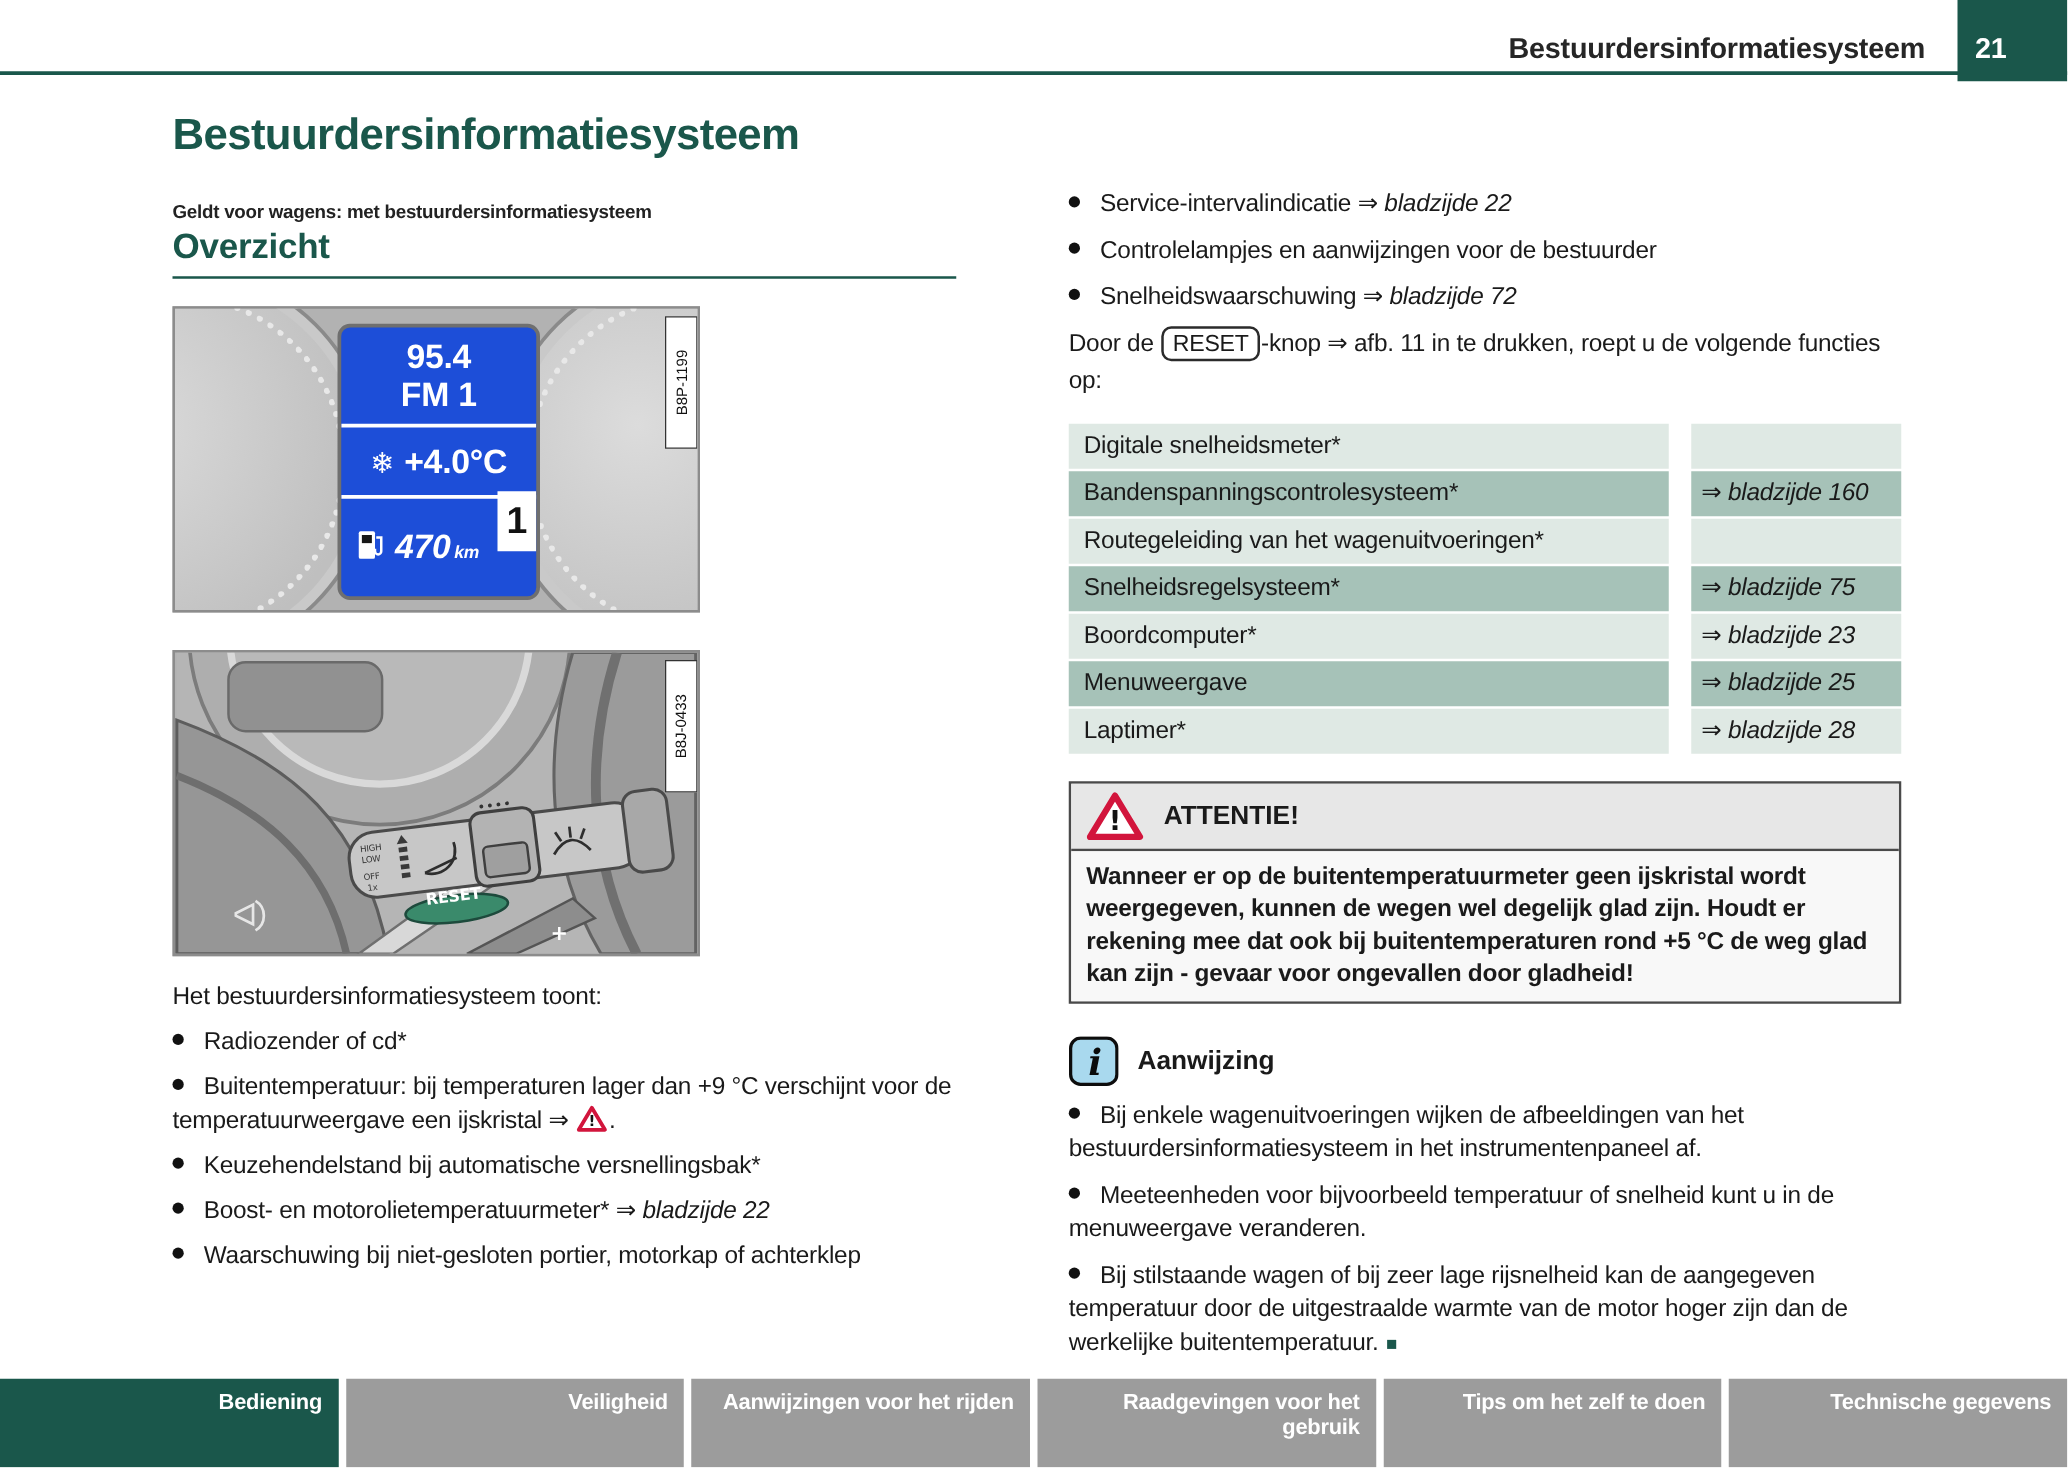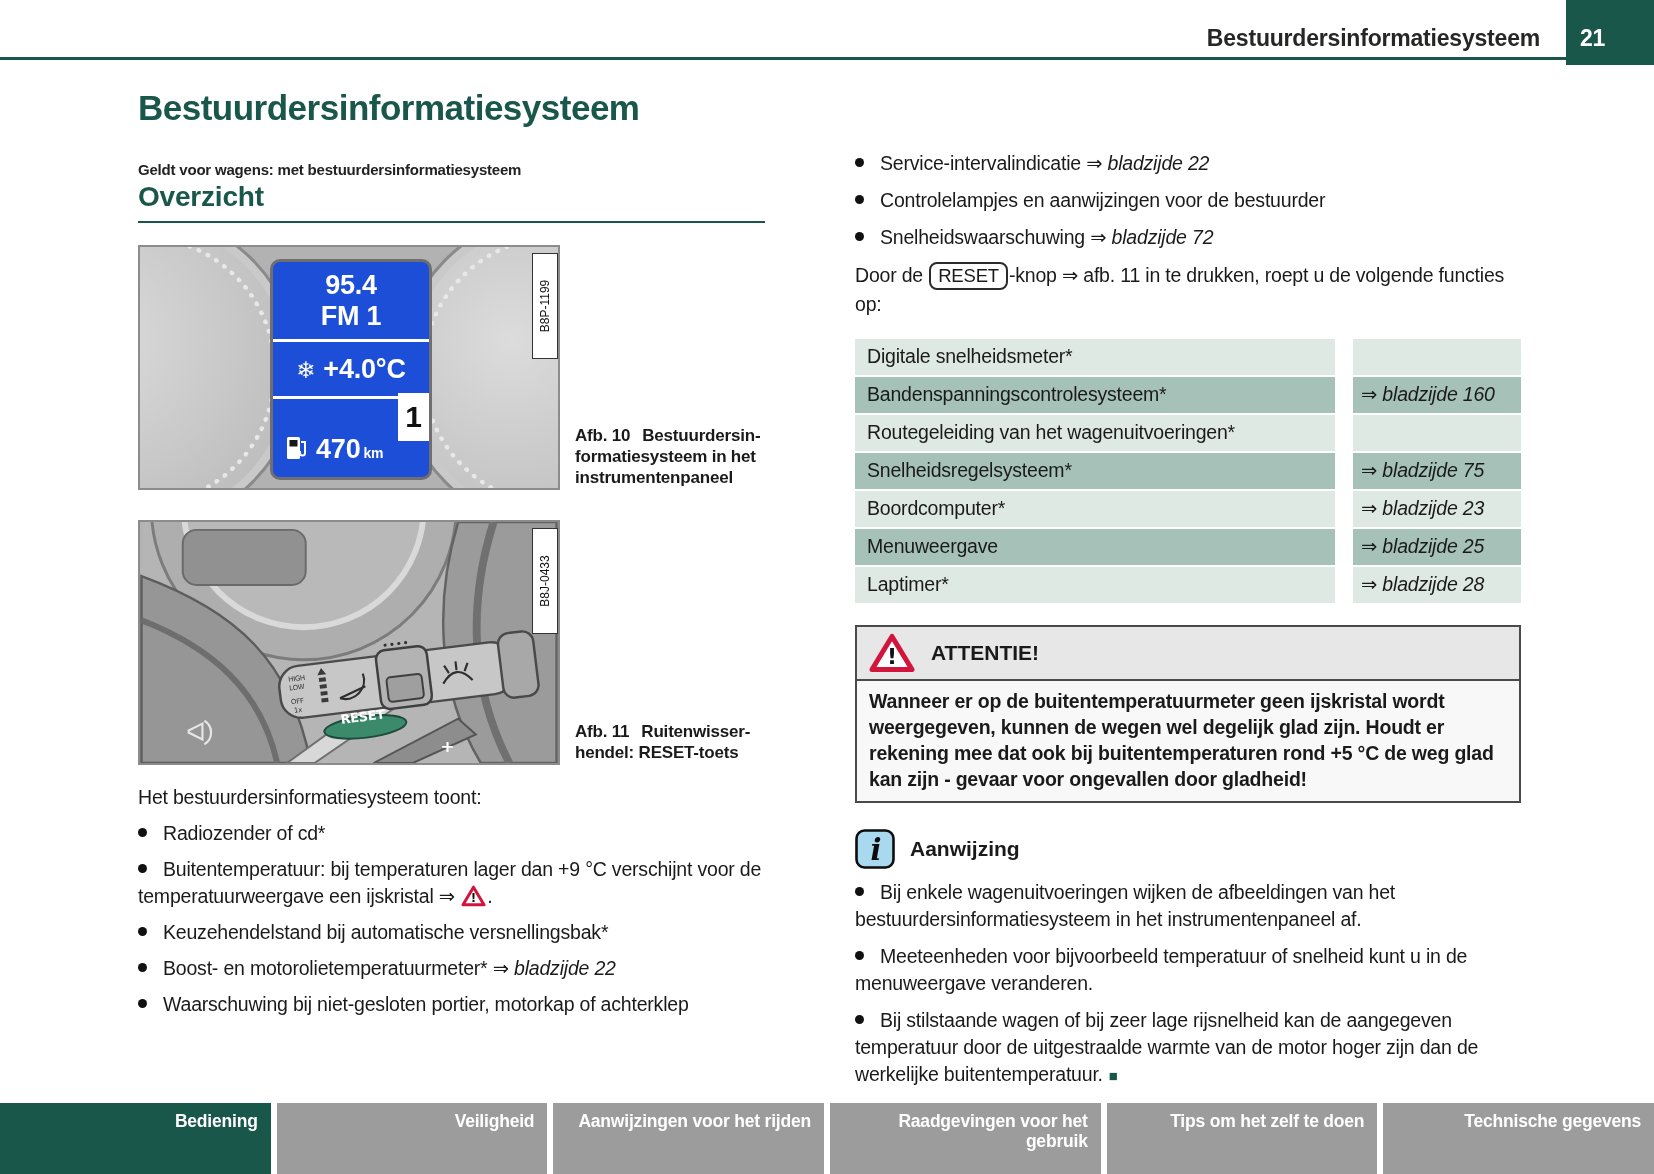--- a/index.html
+++ b/index.html
@@ -34,21 +34,21 @@
          background:radial-gradient(circle at 35% 40%,#dcdcdc,#bfbfbf 72%);
          border:3px solid #8a8a8a;box-shadow:inset 0 0 0 8px #c9c9c9;}
   .gauge::after{content:"";position:absolute;inset:20px;border-radius:50%;border:5px dotted #e8e8e8;}
   .gauge-l{left:-158px;top:-35px;} .gauge-r{right:-158px;top:-35px;}
   .dis{position:absolute;left:130px;top:12px;width:162px;height:221px;background:#1d4ed8;border-radius:10px;
        border:3px solid #6f6f6f;box-sizing:border-box;color:#fff;overflow:hidden;}
   .dis-radio{text-align:center;font-size:27px;font-weight:bold;line-height:31px;padding-top:8px;}
   .dis-div{height:3px;background:#fff;}
   .div1{margin-top:7px;} 
   .dis-temp{text-align:center;font-size:27px;font-weight:bold;padding:12px 0 11px;}
-  .dis-fuel{padding:35px 0 0 13px;font-size:27px;font-weight:bold;}
+  .dis-fuel{padding:23px 0 0 13px;font-size:27px;font-weight:bold;font-style:italic;}
   .dis-fuel .unit{font-size:14px;font-weight:bold;margin-left:3px;}
   .snow{font-family:"DejaVu Sans",sans-serif;font-size:23px;margin-right:8px;}
   .gear{position:absolute;right:0;top:131px;width:31px;height:48px;background:#fff;color:#111;
         font-size:30px;font-weight:bold;display:flex;align-items:center;justify-content:center;}
   .pump{vertical-align:-3px;margin-right:8px;}
 
   
   .left-text{position:absolute;left:138px;top:784px;width:632px;font-size:19.5px;line-height:27px;}
   .intro{margin:0 0 9px 0;}
   .b-item{margin:0 0 9px 0;}
@@ -119,23 +119,20 @@
             <rect x="1" y="3" width="13" height="22" rx="1.5" fill="#fff"></rect>
             <rect x="3.5" y="6" width="8" height="6.5" fill="#171717"></rect>
             <path d="M15 8 h4 v11 a2.5 2.5 0 0 1 -5 0 v-2" stroke="#fff" stroke-width="2" fill="none"></path>
           </svg><span>470</span><span class="unit">km</span>
         </div>
         <div class="gear">1</div>
       </div>
       <div class="code-tag">
           <span>B8P-1199</span>
         </div>
-    </div>
-    <div class="fig-cap">
-      <span class="cap-no">Afb. 10</span><span>Bestuurdersin-formatiesysteem in het instrumentenpaneel</span>
     </div>
   </div>
 
   <div class="figure fig11">
     <div class="fig-img">
       <svg width="418" height="241" viewBox="0 0 422 245">
         <rect width="422" height="245" fill="#b5b5b5"></rect>
 
         <circle cx="165" cy="-15" r="155" fill="#aeaeae" stroke="#7c7c7c" stroke-width="3"></circle>
         <circle cx="165" cy="-15" r="122" fill="#b9b9b9" stroke="#d9d9d9" stroke-width="6"></circle>
@@ -181,23 +178,20 @@
               <path d="M329 160 l4 -8"></path>
           </g>
           <ellipse cx="222" cy="204" rx="42" ry="11" fill="#3a8a6b" stroke="#1d4a3c" stroke-width="2"></ellipse>
           <text x="198" y="198" font-size="13" font-weight="bold" fill="#fff" font-family="DejaVu Sans">RESET</text>
         </g>
       </svg>
       <div class="code-tag">
           <span>B8J-0433</span>
         </div>
     </div>
-    <div class="fig-cap">
-      <span class="cap-no">Afb. 11</span><span>Ruitenwisser-hendel: RESET-toets</span>
-    </div>
   </div>
 
   <div class="left-text">
     <p class="intro">Het bestuurdersinformatiesysteem toont:</p>
     <div class="b-item"><span class="dot"></span><span>Radiozender of cd*</span></div>
     <div class="b-item"><span class="dot"></span><span>Buitentemperatuur: bij temperaturen lager dan +9 °C verschijnt voor de temperatuurweergave een ijskristal</span> <span>⇒</span>
       <svg class="tri-sm" width="25" height="22" viewBox="0 0 25 22">
         <path d="M12.5 2.2 L23 19.8 H2 Z" fill="#fff" stroke="#d2153c" stroke-width="3" stroke-linejoin="round"></path>
         <text x="12.5" y="17" text-anchor="middle" font-size="12" font-weight="bold" fill="#111" font-family="DejaVu Sans">!</text>
       </svg><span>.</span></div>

